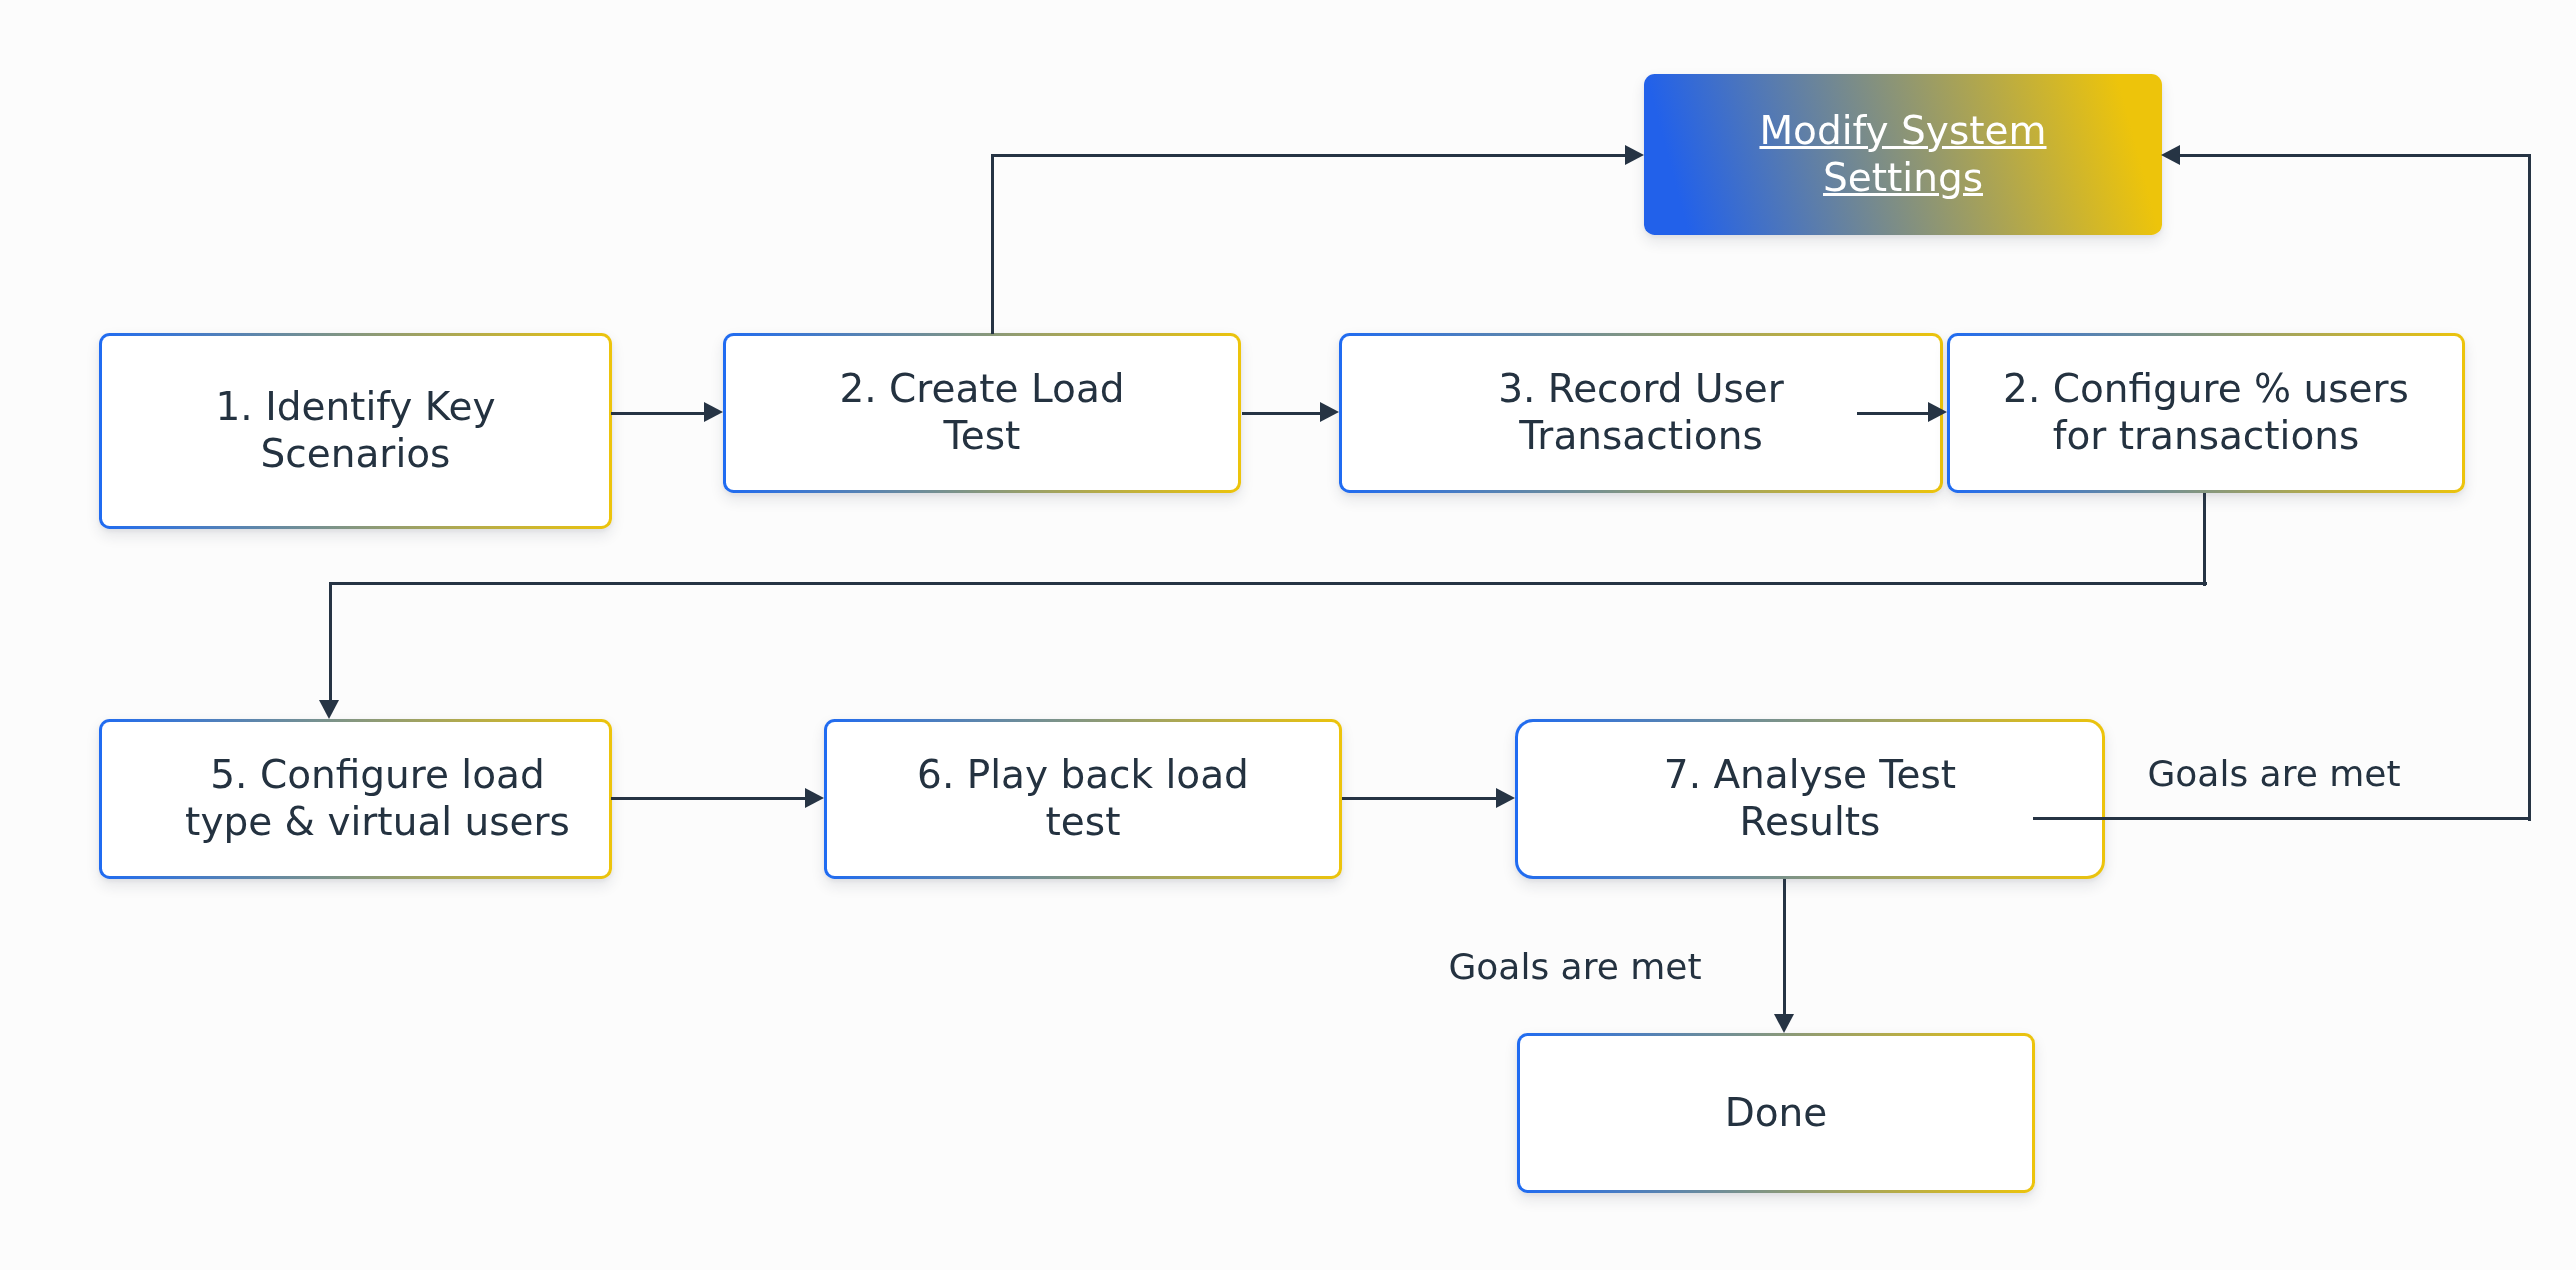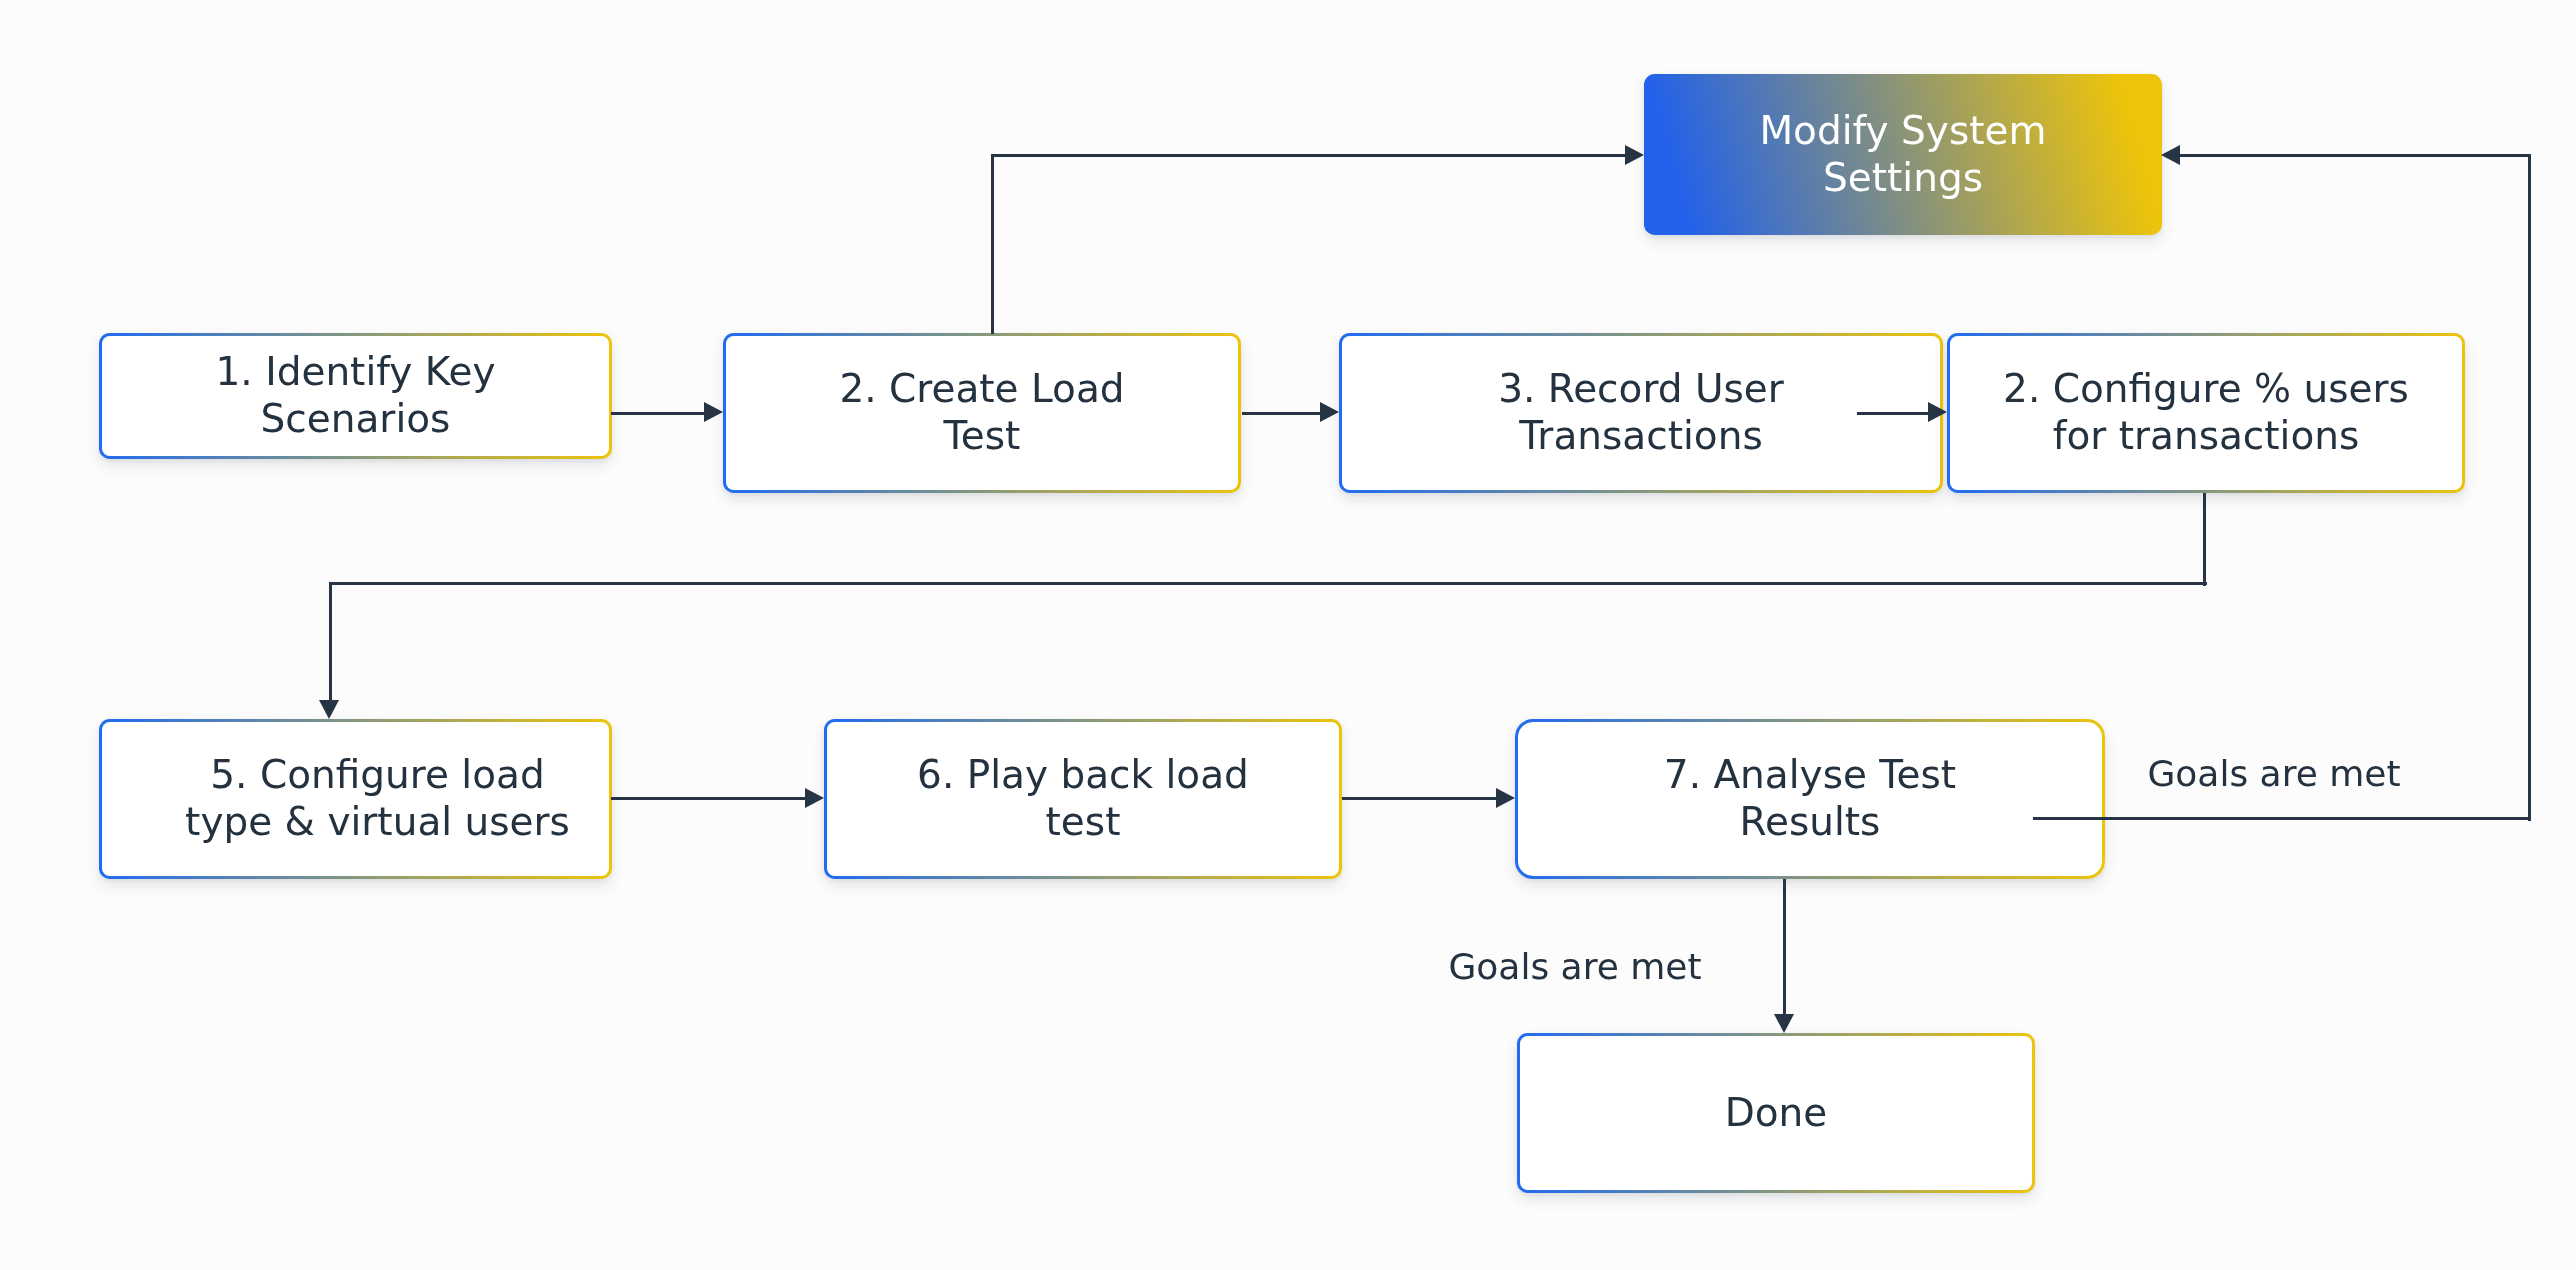--- a/index.html
+++ b/index.html
@@ -21,24 +21,25 @@
     text-align:center;white-space:pre-line;
     font-size:39px;line-height:1.2;color:#243240;
     border:3.4px solid transparent;border-radius:10.7px;
     background:linear-gradient(#ffffff,#ffffff) padding-box,
                linear-gradient(90deg,#1f6bf2,#edc40b) border-box;
     box-shadow:0 6.7px 13.4px rgba(30,40,60,.10),0 2px 4px rgba(30,40,60,.06);
   }
   .node.gradient{
     background:linear-gradient(75deg,#2261ea 8%,#edc40b 92%) border-box;
     color:#ffffff;
+    text-decoration:underline;
   }
 
   #modify{left:1644px;top:74px;width:518px;height:161px;}
-  #step1{left:99px;top:333px;width:513px;height:126px;}
+  #step1{left:99px;top:333px;width:513px;height:196px;}
   #step2{left:723px;top:333px;width:518px;height:160px;}
   #step3{left:1339px;top:333px;width:604px;height:160px;}
   #step4{left:1947px;top:333px;width:518px;height:160px;}
   #step5{left:99px;top:719px;width:513px;height:160px;padding-left:44px;}
   #step6{left:824px;top:719px;width:518px;height:160px;}
   #step7{left:1515px;top:719px;width:590px;height:160px;border-radius:18px;}
   #done{left:1517px;top:1033px;width:518px;height:160px;}
 
   .hline,.vline{position:absolute;background:#263444;}
   .hline{height:3.4px;}

